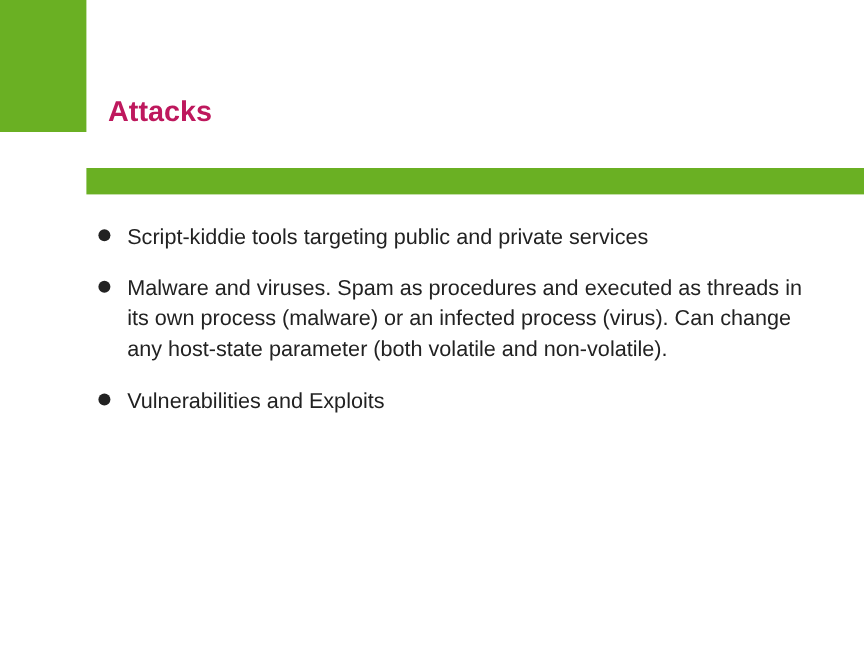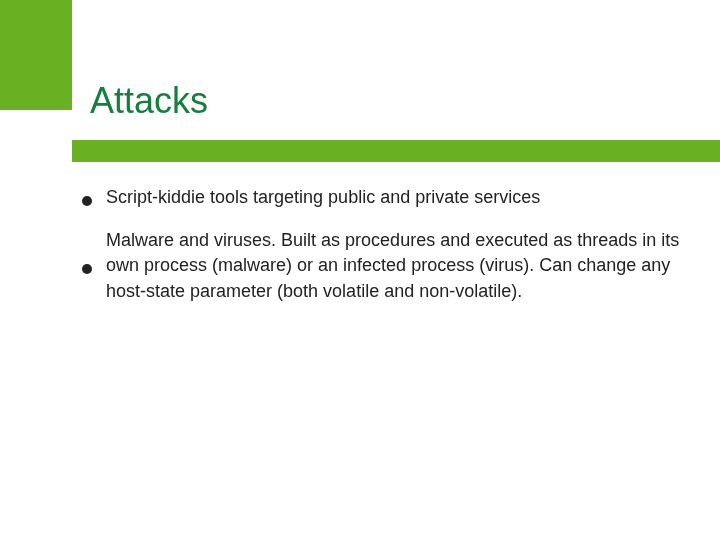--- a/index.html
+++ b/index.html
@@ -35,44 +35,44 @@
       right: 0;
       height: 22px;
       background: #6ab023;
     }
 
     
     .page-title {
       position: absolute;
       top: 80px;
       left: 90px;
-      font-size: 36px;
-      font-weight: normal;
-      color: #15803d;
+      font-size: 24px;
+      font-weight: bold;
+      color: #be185d;
     }
 
     
     .content {
       position: absolute;
       top: 175px;
       left: 72px;
       right: 20px;
       bottom: 20px;
       padding: 10px 20px 10px 10px;
     }
 
     .bullet-list {
       list-style: none;
       padding: 0;
       margin: 0;
     }
 
     .bullet-list li {
       display: flex;
-      align-items: center;
+      align-items: flex-start;
       margin-bottom: 18px;
       font-size: 18px;
       color: #222222;
       line-height: 1.4;
     }
 
     .bullet-dot {
       display: inline-block;
       width: 10px;
       height: 10px;
@@ -97,16 +97,20 @@
 <div class="green-bar"></div>
 
 <div class="content">
   <ul class="bullet-list">
   <li>
         <span class="bullet-dot"></span>
         <span class="bullet-text">Script-kiddie tools targeting public and private services</span>
       </li>
       <li>
         <span class="bullet-dot"></span>
-        <span class="bullet-text">Malware and viruses. Built as procedures and executed as threads in its own process (malware) or an infected process (virus). Can change any host-state parameter (both volatile and non-volatile).</span>
+        <span class="bullet-text">Malware and viruses. Spam as procedures and executed as threads in its own process (malware) or an infected process (virus). Can change any host-state parameter (both volatile and non-volatile).</span>
+      </li>
+      <li>
+        <span class="bullet-dot"></span>
+        <span class="bullet-text">Vulnerabilities and Exploits</span>
       </li>
     </ul>
 </div>
 
 </body></html>

